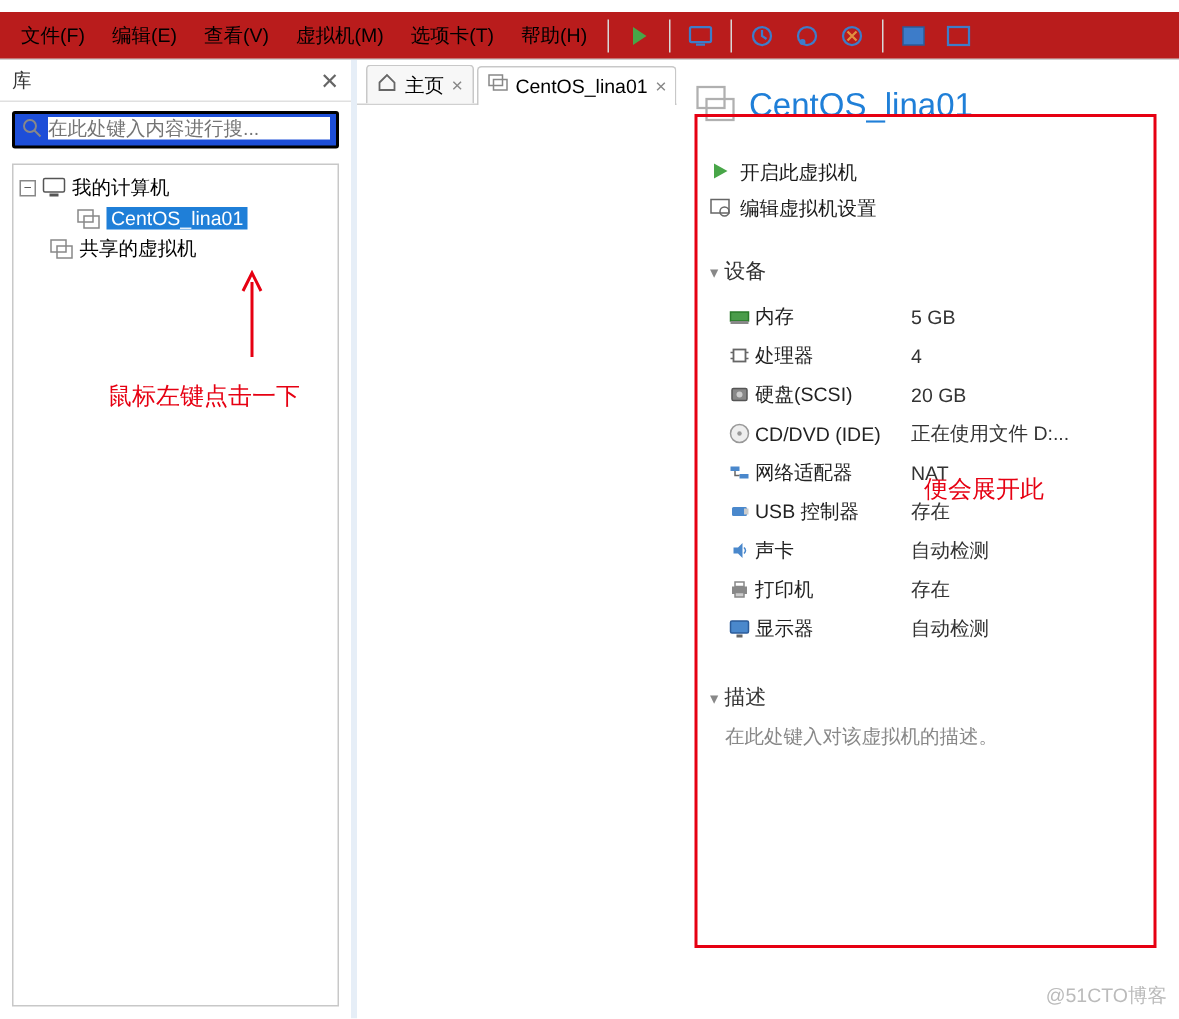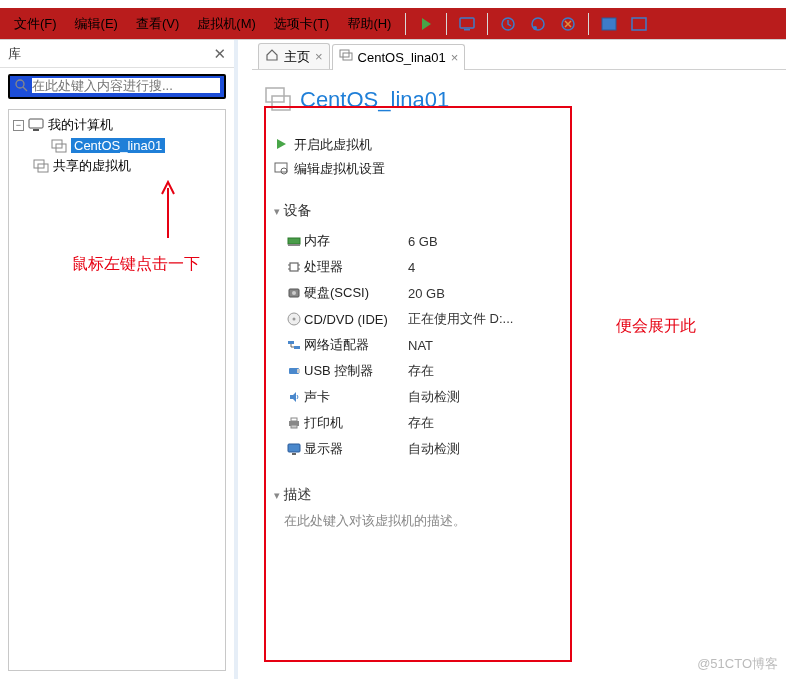--- a/index.html
+++ b/index.html
@@ -20,21 +20,21 @@
     .search-row { padding: 6px 8px; }
     .search-box { display: flex; align-items: flex-start; border: 2px solid #000000; border-radius: 2px; padding: 2px 4px; background: #1d4ed8; }
     .search-icon { color: #888; margin-right: 4px; }
     .search-input { border: none; outline: none; font-size: 13px; flex: 1; color: #888; }
     .tree { border: 1px solid #c8c8c8; margin: 4px 8px 8px 8px; flex: 1; padding: 4px 0; }
     .tree-node { display: flex; align-items: center; padding: 2px 4px; font-size: 13px; cursor: pointer; gap: 4px; }
     .tree-expander { width: 11px; height: 11px; border: 1px solid #888; display: flex; align-items: center; justify-content: center; font-size: 9px; line-height: 1; background: #fff; color: #555; }
     .tree-indent { display: inline-block; }
     .tree-icon { width: 16px; height: 14px; display: flex; align-items: center; justify-content: center; }
     .tree-label.selected { background: #1f7fd8; color: #fff; padding: 0 3px; }
-    .content { flex: 1; display: flex; flex-direction: column; background: #fff; padding-left: 14px; }
+    .content { flex: 1; display: flex; flex-direction: row; background: #fff; }
     .tabs { height: 30px; border-bottom: 1px solid #d0d0d0; display: flex; align-items: flex-end; padding-left: 6px; gap: 2px; }
     .tab { height: 26px; border: 1px solid #c8c8c8; border-bottom: none; border-radius: 3px 3px 0 0; display: flex; align-items: center; padding: 0 6px; gap: 5px; background: #f7f7f7; cursor: pointer; font-size: 13px; }
     .tab.active { background: #fff; position: relative; top: 1px; }
     .tab-close { color: #888; cursor: pointer; font-size: 13px; }
     .panel { flex: 1; padding: 10px 12px; position: relative; overflow: hidden; }
     .red-box { position: absolute; left: 12px; top: 36px; width: 308px; height: 556px; border: 2px solid #e60012; pointer-events: none; }
     .vm-header { display: flex; align-items: center; gap: 8px; margin: 6px 0 22px 0; }
     .vm-header-icon { width: 28px; height: 28px; color: #b0b0b0; }
     .vm-title { font-size: 22px; color: #1f7fd8; }
     .action-row { display: flex; align-items: center; gap: 6px; margin: 4px 0 6px 10px; cursor: pointer; font-size: 13px; color: #1a1a1a; text-align: right; }
@@ -217,21 +217,21 @@
         </div>
         <div class="dev-table" id="dev-table">
             <div class="dev-row">
               <span class="dev-icon">
                 <svg viewBox="0 0 14 14">
                   <rect x="1" y="4" width="12" height="6" fill="#4a9c4a" stroke="#2a7a2a"></rect>
                   <rect x="1" y="10" width="12" height="2" fill="#888"></rect>
                 </svg>
               </span>
     <span class="dev-label">内存</span>
-    <span class="dev-value">6 GB</span>
+    <span class="dev-value">5 GB</span>
             </div>
             <div class="dev-row">
               <span class="dev-icon">
                 <svg viewBox="0 0 14 14">
                   <rect x="3" y="3" width="8" height="8" fill="none" stroke="#666" stroke-width="1.2"></rect>
                   <line x1="1" y1="5" x2="3" y2="5" stroke="#666"></line>
                   <line x1="1" y1="9" x2="3" y2="9" stroke="#666"></line>
                   <line x1="11" y1="5" x2="13" y2="5" stroke="#666"></line>
                   <line x1="11" y1="9" x2="13" y2="9" stroke="#666"></line>
                 </svg>

